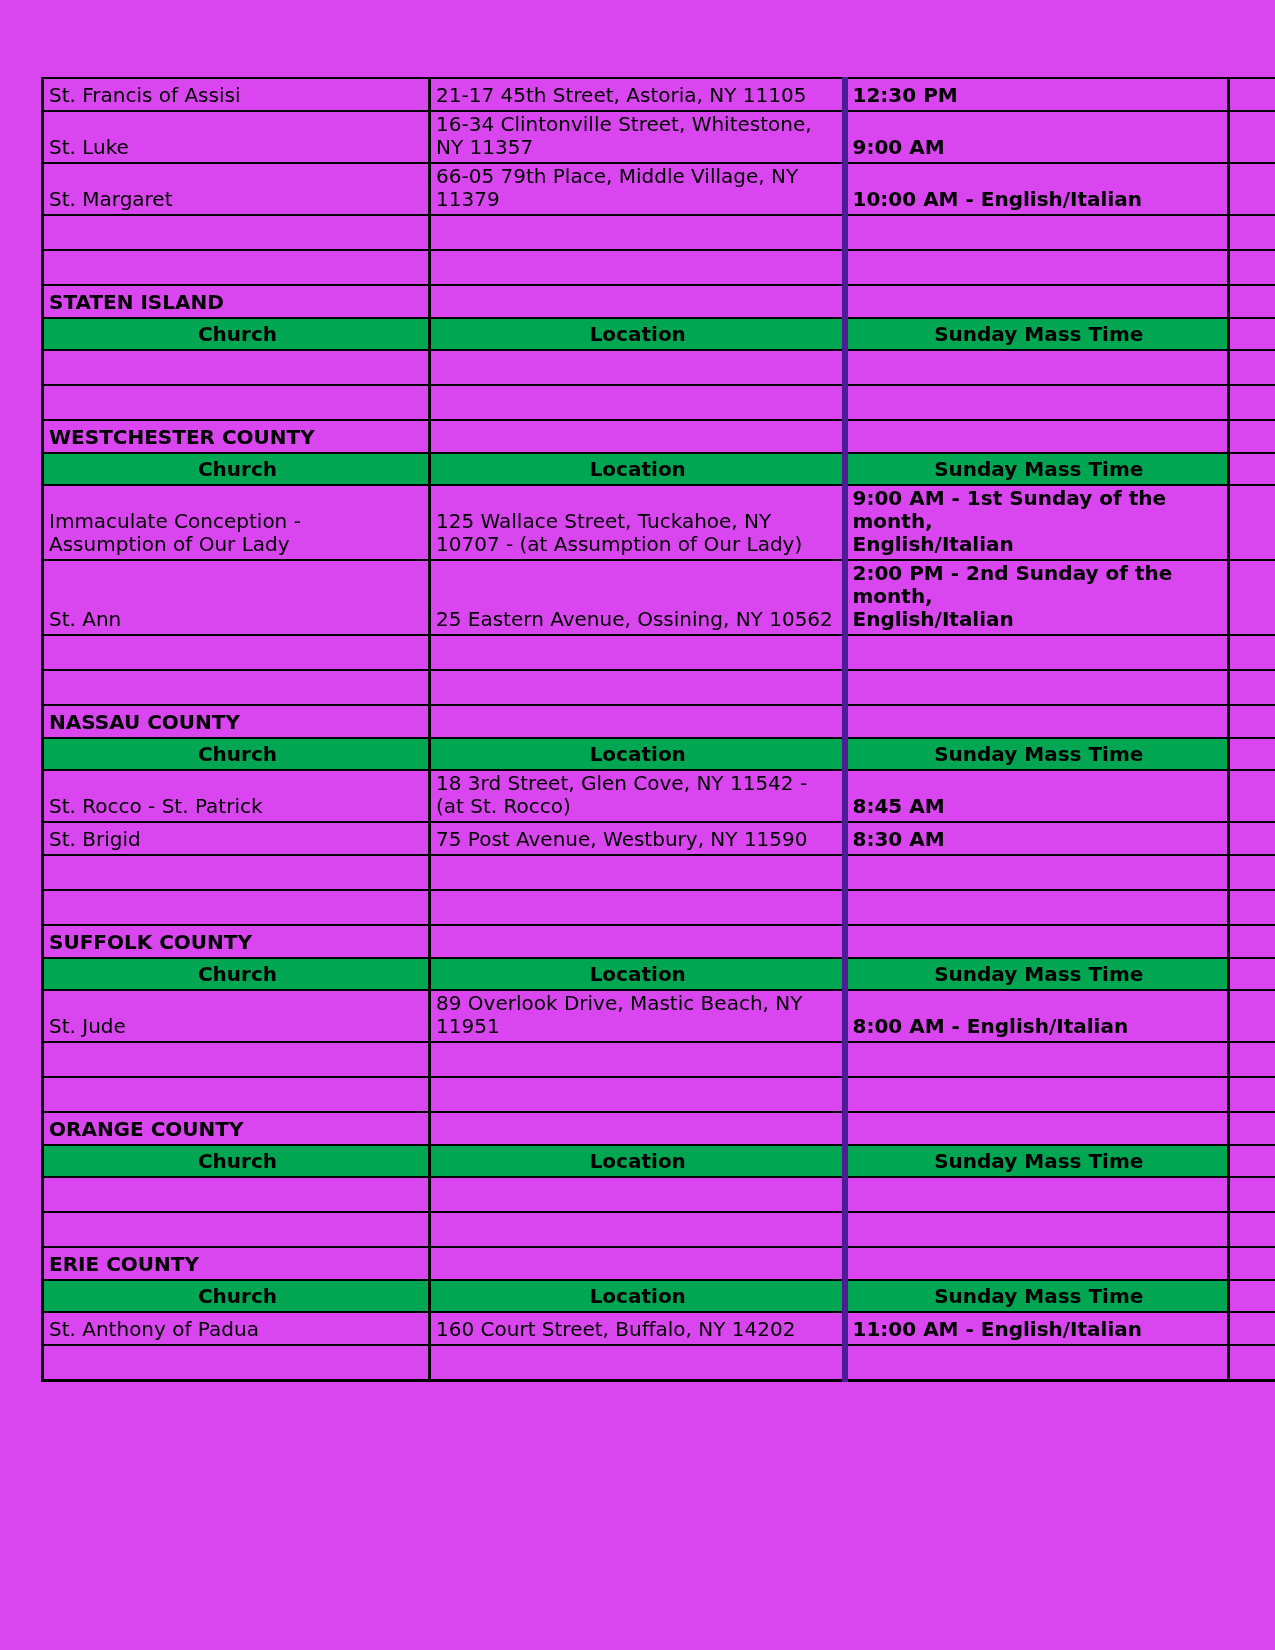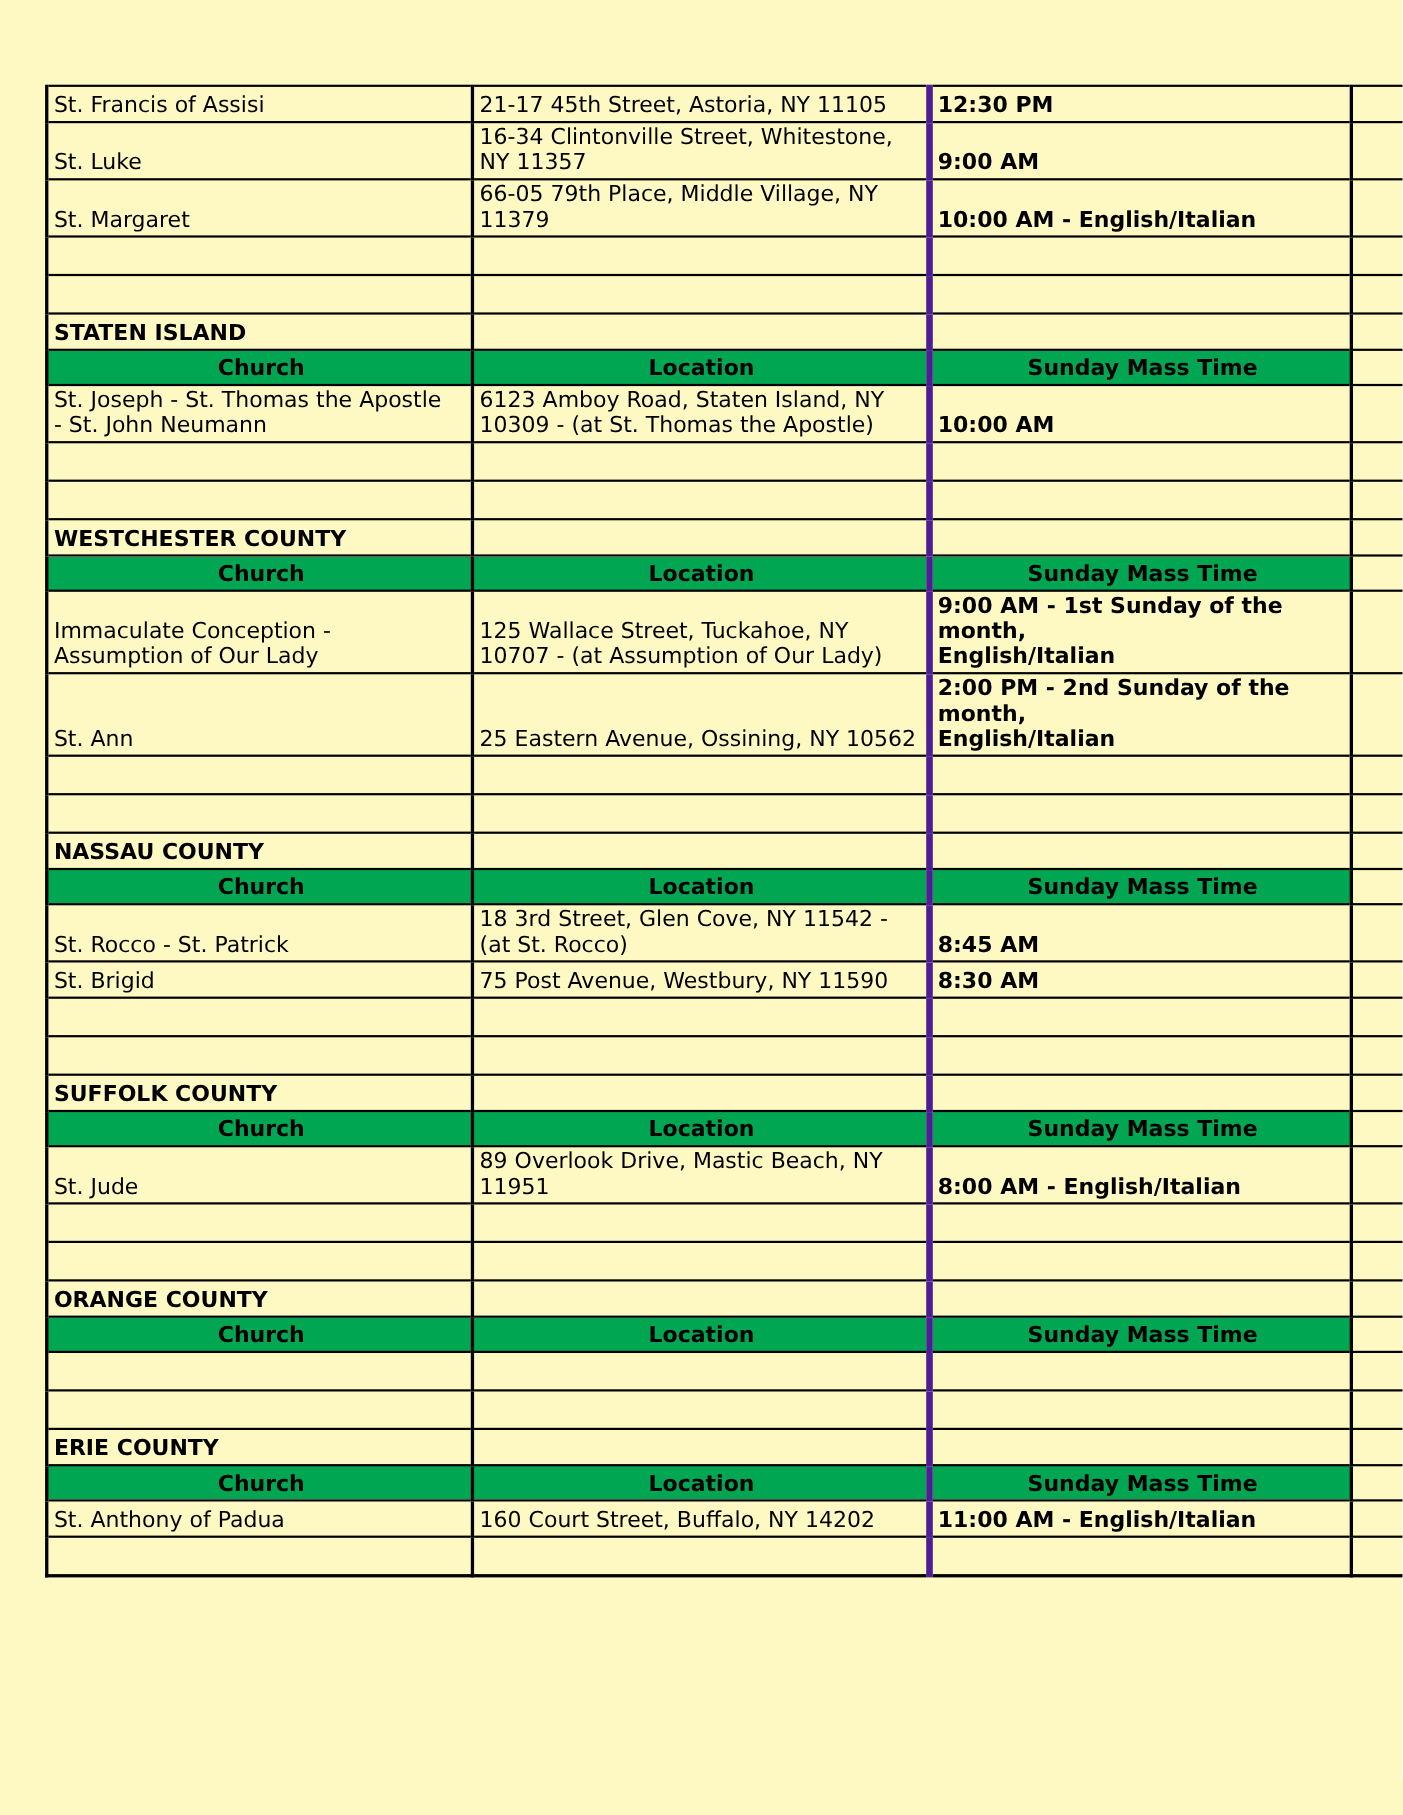--- a/index.html
+++ b/index.html
@@ -1,17 +1,17 @@
 <!DOCTYPE html>
 <html><head>
 <meta charset="utf-8">
 <style>
   html,body { margin:0; padding:0; background:#ffffff; }
   body { width:1275px; height:1650px; font-family:"DejaVu Sans", sans-serif; color:#000; overflow:hidden; }
-  .sheet { position:relative; width:1275px; height:1650px; background:#fef9c3; }
+  .sheet { position:relative; width:1275px; height:1650px; background:#d946ef; }
   table.mass { position:absolute; left:41px; top:77px; width:1234px;
                border-collapse:collapse; table-layout:fixed; }
   td { box-sizing:border-box;
        border-top:2px solid #000;
        vertical-align:bottom;
        padding:1px 2px 3px 5px;
        font-size:20px; line-height:23px;
        white-space:pre-line; overflow:hidden; }
   td.c1 { border-left:3px solid #000; border-right:3px solid #000; }
   td.c2 { border-right:6px solid #4c1d95; }
@@ -75,28 +75,20 @@
           <td class="c2"></td>
           <td class="c3"></td>
           <td class="c4"></td>
         </tr>
         <tr class="hg">
           <td class="c1 green" style="background: rgb(0, 166, 81);">Church</td>
           <td class="c2 green" style="background: rgb(0, 166, 81);">Location</td>
           <td class="c3 green" style="background: rgb(0, 166, 81);">Sunday Mass Time</td>
           <td class="c4"></td>
         </tr>
-        <tr class="h2">
-          <td class="c1">St. Joseph - St. Thomas the Apostle
-- St. John Neumann</td>
-          <td class="c2">6123 Amboy Road, Staten Island, NY
-10309 - (at St. Thomas the Apostle)</td>
-          <td class="c3">10:00 AM</td>
-          <td class="c4"></td>
-        </tr>
         <tr class="he">
           <td class="c1"></td>
           <td class="c2"></td>
           <td class="c3"></td>
           <td class="c4"></td>
         </tr>
         <tr class="he">
           <td class="c1"></td>
           <td class="c2"></td>
           <td class="c3"></td>

